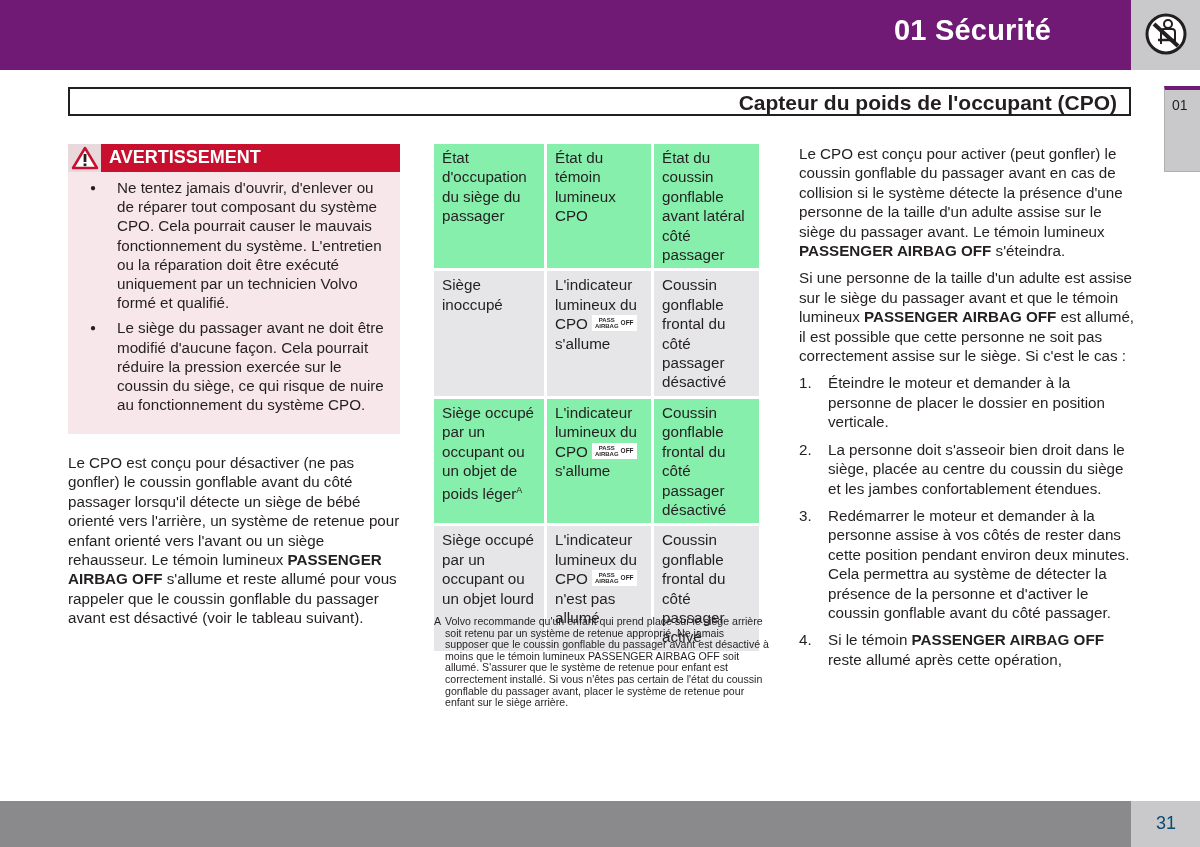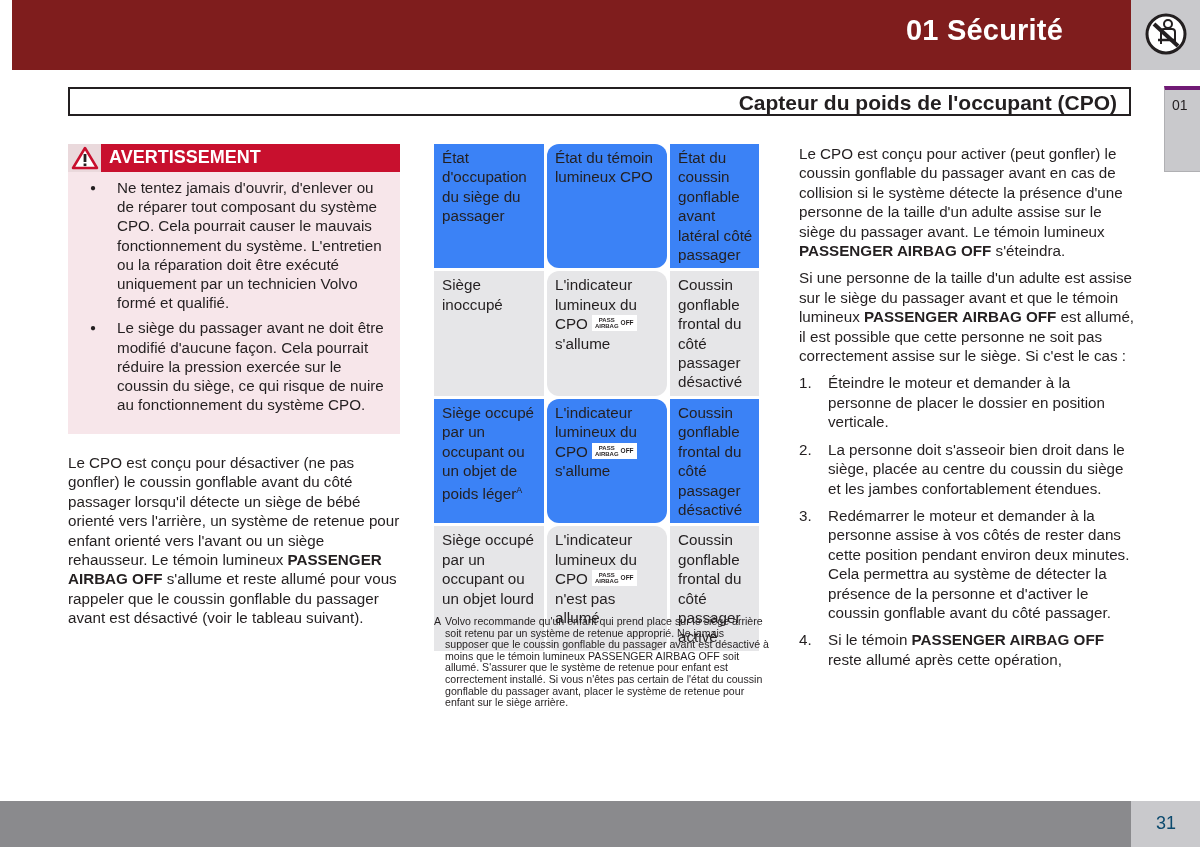--- a/index.html
+++ b/index.html
@@ -1,20 +1,20 @@
 <!DOCTYPE html>
 <html><head>
 <meta charset="utf-8">
 <style>
   * { box-sizing: border-box; margin: 0; padding: 0; }
   html, body { width: 1200px; height: 847px; background: #ffffff; overflow: hidden; }
   body { position: relative; font-family: "Liberation Sans", sans-serif; color: #231f20; }
 
   
-  .top-band { position: absolute; left: 12px; top: 0; width: 1131px; height: 70px; background: #7f1d1d; }
+  .top-band { position: absolute; left: 0; top: 0; width: 1131px; height: 70px; background: #701a75; }
   .top-title { position: absolute; right: 80px; top: 14px; font-size: 29px; font-weight: bold; color: #ffffff; letter-spacing: 0.2px; }
   .top-icon-box { position: absolute; left: 1131px; top: 0; width: 69px; height: 70px; background: #c9c9cc; }
   .top-icon-box svg { position: absolute; left: 13px; top: 12px; }
 
   
   .side-tab { position: absolute; left: 1164px; top: 86px; width: 36px; height: 86px; background: #c9c9cc; border-left: 1px solid #b0b0b3; border-top: 4px solid #701a75; border-bottom: 1px solid #b0b0b3; }
   .side-tab span { position: absolute; left: 7px; top: 7px; font-size: 14px; color: #231f20; }
 
   
   .section-head { position: absolute; left: 68px; top: 87px; width: 1063px; height: 29px; border: 2px solid #231f20; padding-left: 39px; }
@@ -29,24 +29,24 @@
   .warn-list { list-style: none; padding: 6px 10px 0 22px; }
   .warn-list li { position: relative; padding-left: 27px; font-size: 15.2px; line-height: 19.2px; margin-bottom: 6px; }
   .warn-list li::before { content: "\25CF"; position: absolute; left: 0; top: 0; font-size: 10px; }
 
   .body-text { font-size: 15.2px; line-height: 19.4px; }
   .left-para { position: absolute; left: 68px; top: 453px; width: 332px; }
 
   
   .cpo-table { position: absolute; left: 434px; top: 144px; width: 331px; border-collapse: separate; border-spacing: 3px; margin: -3px; }
   .cpo-table td { vertical-align: top; padding: 4px 6px 4px 8px; font-size: 15.2px; line-height: 19.4px; }
-  .cpo-table tr.dark td { background: #3b82f6; }
+  .cpo-table tr.dark td { background: #86efac; }
   .cpo-table tr.light td { background: #e6e6e8; margin-top: 16px; }
   .cpo-table td.c1 { width: 110px; }
-  .cpo-table td.c2 { width: 120px; border-radius: 12px; }
+  .cpo-table td.c2 { width: 104px; }
   .pass-badge { display: inline-block; vertical-align: middle; background: #ffffff; padding: 2px 3px; font-size: 6px; line-height: 6px; font-weight: bold; margin-left: 4px; position: relative; top: -2px; }
   .pass-badge .stack { display: inline-block; text-align: center; vertical-align: middle; }
   .pass-badge .off { display: inline-block; vertical-align: middle; margin-left: 2px; font-size: 6.5px; }
   sup { font-size: 9px; }
 
   .footnote { position: absolute; left: 434px; top: 616px; width: 335px; font-size: 10.6px; line-height: 11.6px; padding-left: 11px; }
   .footnote .mark { position: absolute; left: 0; top: 0; }
 
   .right-col { position: absolute; left: 799px; top: 144px; width: 338px; }
   .right-col p { margin-bottom: 8px; }

